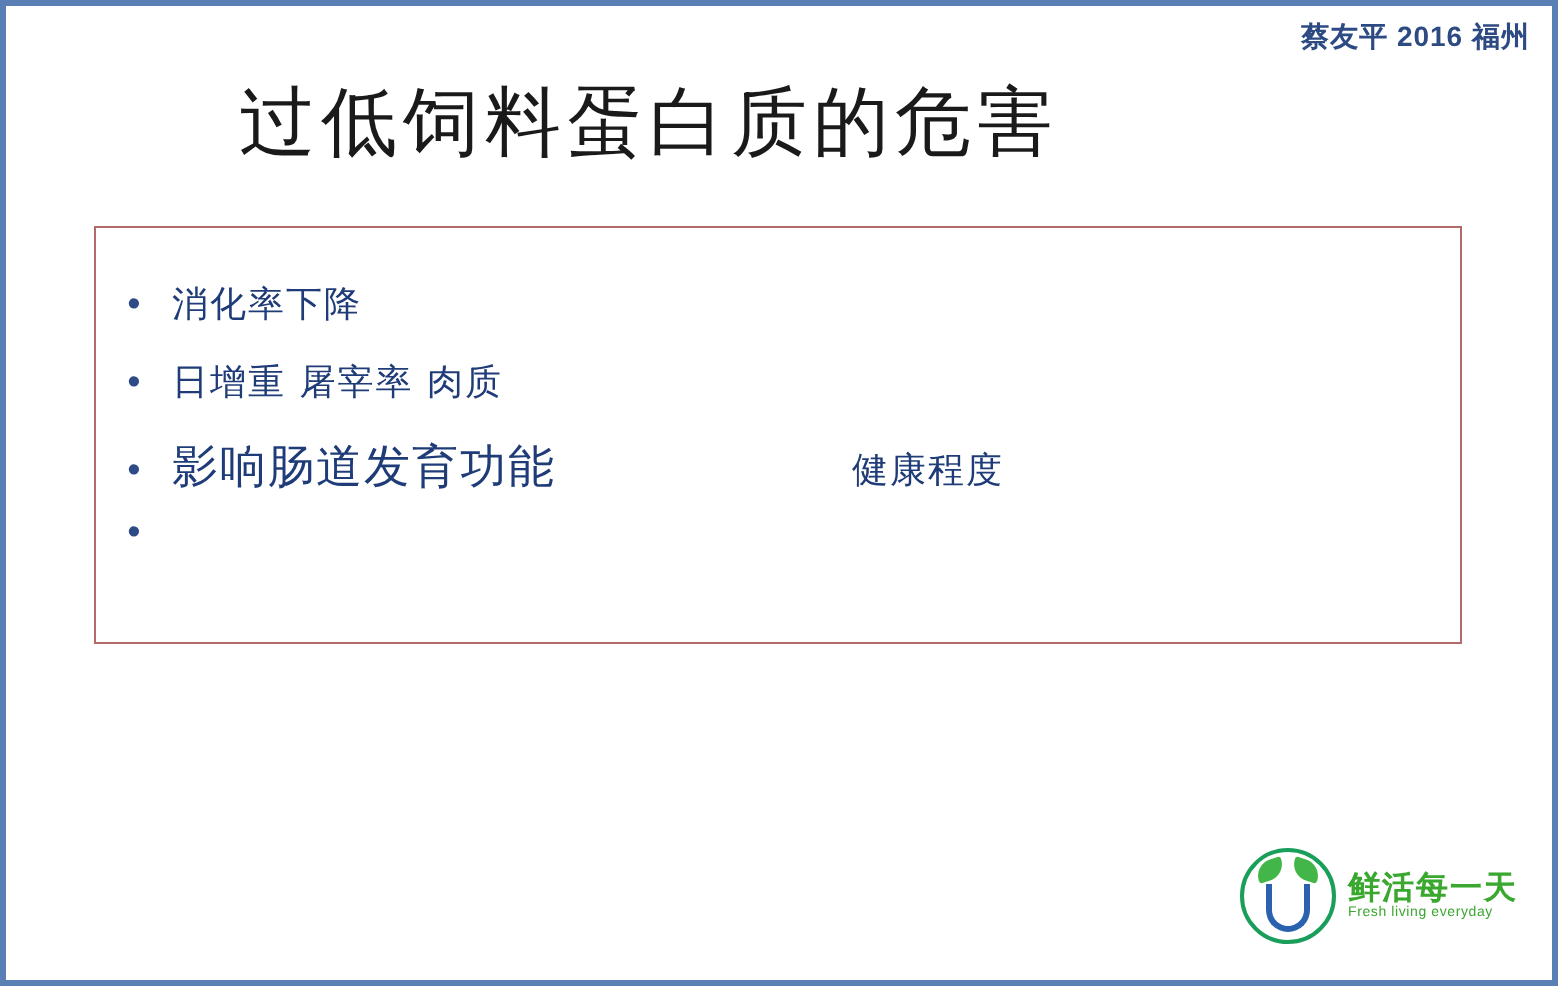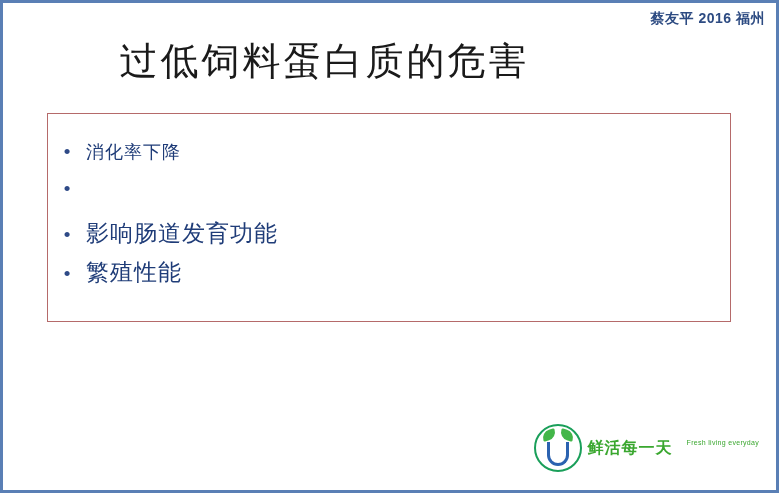--- a/index.html
+++ b/index.html
@@ -167,24 +167,23 @@
     width: 22px;
     height: 24px;
     border: 3px solid #2b62b0;
     border-top: none;
     border-radius: 0 0 14px 14px;
     box-sizing: border-box;
   }
   .logo-text {
     margin-left: 6px;
     display: flex;
-    flex-direction: row;
+    flex-direction: column;
     justify-content: center;
     line-height: 1.1;
-    gap: 14px;
   }
   .logo-text-cn {
     font-family: "DejaVu Serif", serif;
     font-size: 16px;
     font-weight: bold;
     color: #3aa72f;
     letter-spacing: 1px;
     white-space: nowrap;
   }
   .logo-text-en {
@@ -211,30 +210,31 @@
   <div class="content-box">
     <div class="bullet-list">
 
       <div class="bullet-row">
         <span class="bullet-dot">•</span>
         <span class="bullet-second">消化率下降</span>
       </div>
 
       <div class="bullet-row">
         <span class="bullet-dot">•</span>
+        <span class="bullet-second">日增重  屠宰率  肉质</span>
       </div>
 
       <div class="bullet-row">
         <span class="bullet-dot">•</span>
         <span class="bullet-main">影响肠道发育功能</span>
-      </div>
-
-      <div class="bullet-row">
-        <span class="bullet-dot">•</span>
-        <span class="bullet-main">繁殖性能</span>
+        <span class="bullet-second">健康程度</span>
+      </div>
+
+      <div class="bullet-row">
+        <span class="bullet-dot">•</span>
       </div>
 
     </div>
   </div>
 
   <div class="logo">
     <div class="logo-mark">
       <span class="leaf-l"></span>
       <span class="leaf-r"></span>
       <span class="cup"></span>

